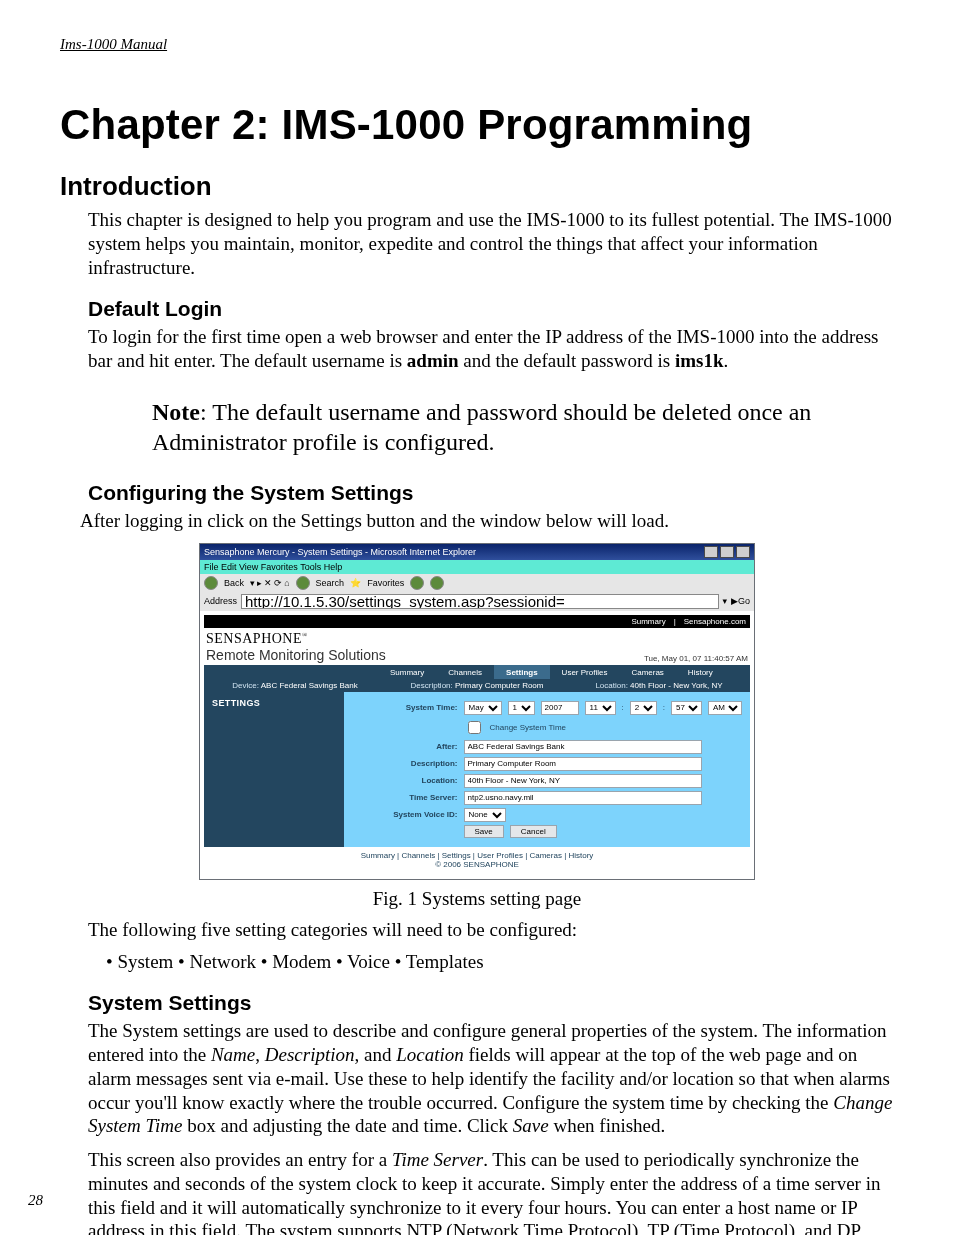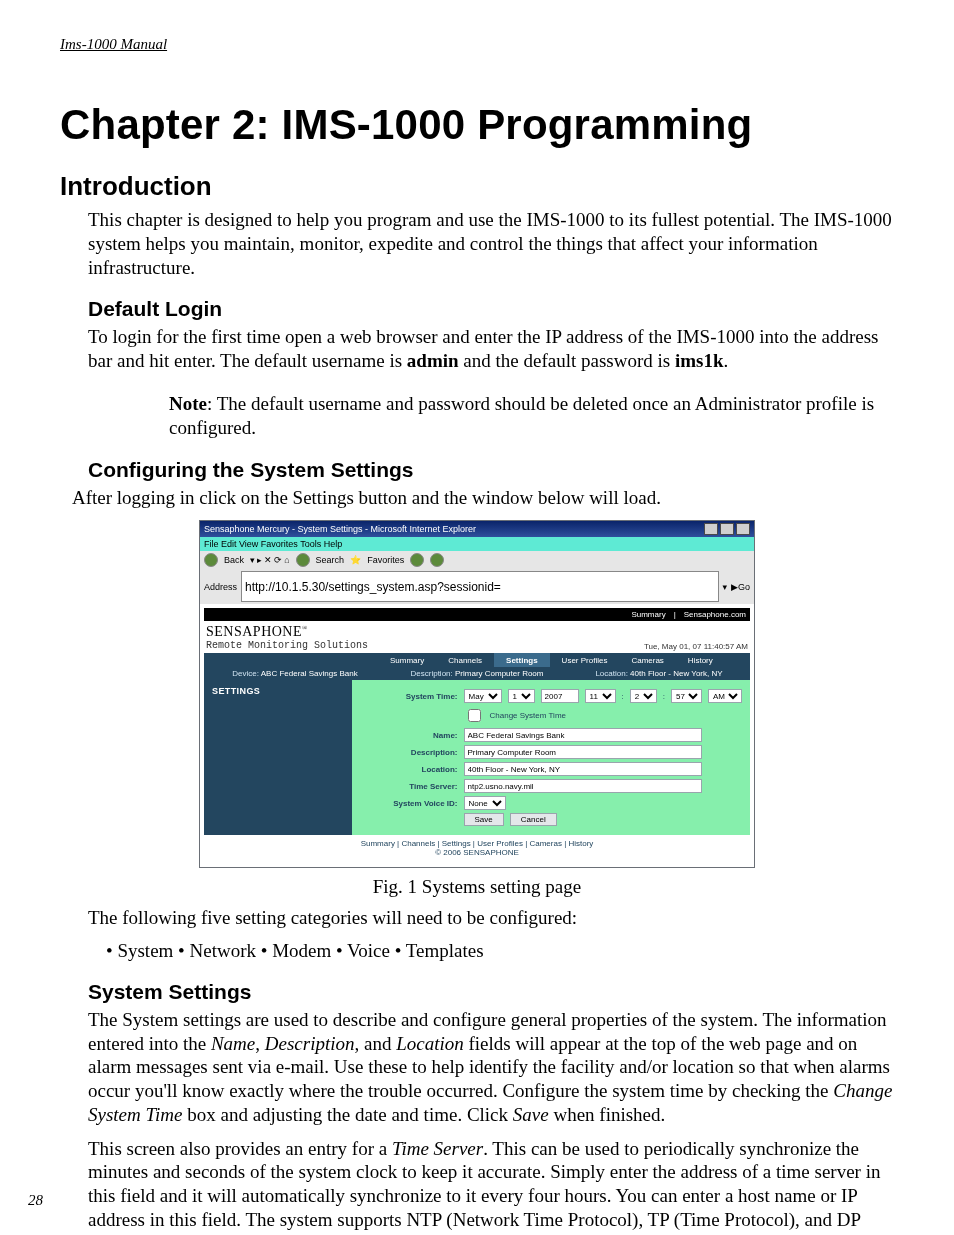--- a/index.html
+++ b/index.html
@@ -40,22 +40,22 @@
     font-size: 21px;
     margin: 18px 0 4px 0;
   }
   .body-indent { margin-left: 28px; }
   p.body {
     font-size: 19px;
     line-height: 1.25;
     margin: 4px 0 10px 0;
   }
   p.note {
-    margin-left: 81px;
-    font-size: 19px;
+    margin-left: 64px;
+    font-size: 24px;
     line-height: 1.25;
   }
   .bullets {
     font-size: 19px;
     margin: 6px 0 10px 0;
     padding-left: 18px;
   }
   .caption {
     text-align: center;
     font-size: 19px;
@@ -88,54 +88,54 @@
     display: flex;
     justify-content: space-between;
     align-items: center;
   }
   .ie-title .wb { display:flex; gap:2px; }
   .ie-title .wb span { width:12px; height:10px; background:#cfcfcf; border:1px solid #4a4a4a; display:inline-block; }
   .ie-menu { background:#5eead4; padding:2px 4px; color:#000; }
   .ie-tool { background:#e6e6e6; padding:2px 4px; display:flex; gap:6px; align-items:center; }
   .ie-tool .rnd { width:12px;height:12px;border-radius:50%;background:#5c8a3b;display:inline-block;border:1px solid #888; }
   .ie-addr { background:#e6e6e6; padding:2px 4px; display:flex; gap:4px; align-items:center; }
-  .ie-addr input { flex:1; font-size:12px; height:13px; border:1px solid #888; padding:8px 3px; background:#fff; }
+  .ie-addr input { flex:1; font-size:15px; height:13px; border:1px solid #888; padding:0 3px; background:#fff; }
   .ie-addr .go { font-size:9px; }
 
   .app {
     background:#fff;
     padding:4px;
   }
   .app-top {
     background:#000; color:#fff; padding:2px 4px; display:flex; justify-content:flex-end; gap:8px; font-size:8px;
   }
   .brand-row { display:flex; justify-content:space-between; align-items:flex-end; padding:3px 2px 2px 2px; }
   .brand { font-family: Georgia, serif; font-size:14px; letter-spacing:0.5px; }
   .brand .reg { font-size:7px; vertical-align: super; }
-  .brand-sub { font-size:10px; color:#333;font-family:Liberation Mono, monospace; }
+  .brand-sub { font-size:14px; color:#333; }
   .date { font-size:8px; color:#333; }
 
   .tabs { background:#23465f; color:#fff; display:flex; gap:0; font-size:8px; }
   .tabs div { padding:3px 12px 2px 12px; background:#23465f; }
   .tabs div.spacer { flex:0 0 150px; background:transparent; }
   .tabs div.active { background:#3b6b8c; font-weight:bold; }
 
   .info-row { background:#23465f; color:#fff; font-size:8px; display:flex; padding:2px 0;align-items:flex-end; }
   .info-row .cell { flex:1; text-align:center; }
   .info-row .label { color:#cfe3f1; }
 
   .main { display:flex; background:#fff; }
   .side { width:150px; background:#23465f; color:#fff; font-size:9px; padding:6px 8px; font-weight:bold; letter-spacing:0.4px; }
   .content { flex:1; background:#e8ebee; }
 
   .stabs { display:flex; font-size:8px; color:#23465f; border-bottom:1px solid #aab4bd; }
   .stabs div { flex:1; text-align:center; padding:4px 0; background:#e0e4e9; border-right:1px solid #aab4bd; }
   .stabs div.active { background:#fff; font-weight:bold; }
 
-  .form { background:#86efac; padding:6px 8px 6px 16px; }
+  .form { background:#7dd3fc; padding:6px 8px 6px 24px; }
   .frow { display:flex; align-items:center; gap:6px; margin:3px 0; font-size:8px; color:#23465f; }
   .frow .flabel { width:90px; text-align:right; font-weight:bold; }
   .frow input[type=text] { height:12px; font-size:8px; border:1px solid #9aa4ad; padding:0 3px; background:#fff; }
   .frow select { height:14px; font-size:8px; border:1px solid #9aa4ad; background:#fff; }
   .btn { font-size:8px; padding:1px 10px; border:1px solid #9aa4ad; background:#e4e7ea; }
 
   .foot { text-align:center; font-size:8px; color:#23465f; padding:4px 0 6px 0; background:#fff; }
 </style>
 </head>
 <body>
@@ -155,21 +155,21 @@
     <span>To login for the first time open a web browser and enter the IP address of the IMS-1000 into the address bar and hit enter. The default username is </span><b>admin</b><span> and the default password is </span><b>ims1k</b><span>.</span>
   </p>
 
   <p class="note">
     <b>Note</b><span>: The default username and password should be deleted once an Administrator profile is configured.</span>
   </p>
 
   <h3 class="sub">Configuring the System Settings</h3>
 </div>
 
-<p class="body" style="margin-left:12px;">After logging in click on the Settings button and the window below will load.</p>
+<p class="body" style="margin-left:20px;">After logging in click on the Settings button and the window below will load.</p>
 
 <div class="figure">
   <div class="ie-window">
     <div class="ie-title">
       <span>Sensaphone Mercury - System Settings - Microsoft Internet Explorer</span>
       <span class="wb">
           <span></span>
           <span></span>
           <span></span>
         </span>
@@ -235,21 +235,21 @@
               <select><option>2</option></select>:
               <select><option>57</option></select>
               <select><option>AM</option></select>
             </div>
             <div class="frow">
               <div class="flabel"></div>
               <input type="checkbox" style="">
               <span>Change System Time</span>
             </div>
             <div class="frow">
-              <div class="flabel">Name:</div>
+              <div class="flabel">After:</div>
               <input type="text" style="width: 230px;" value="ABC Federal Savings Bank">
             </div>
             <div class="frow">
               <div class="flabel">Description:</div>
               <input type="text" style="width: 230px;" value="Primary Computer Room">
             </div>
             <div class="frow">
               <div class="flabel">Location:</div>
               <input type="text" style="width: 230px;" value="40th Floor - New York, NY">
             </div>

